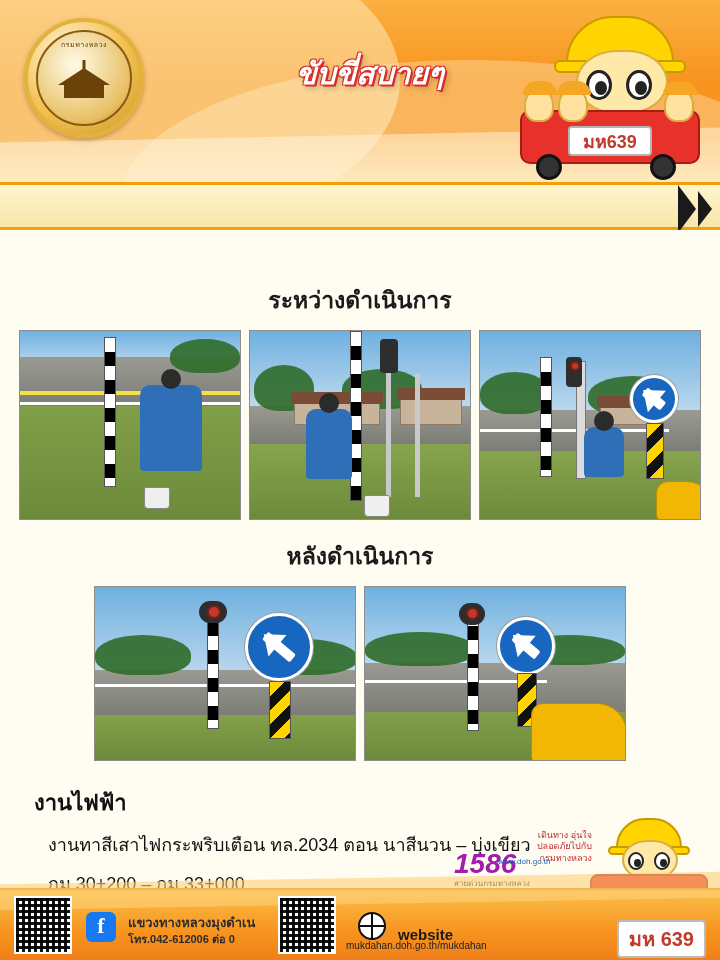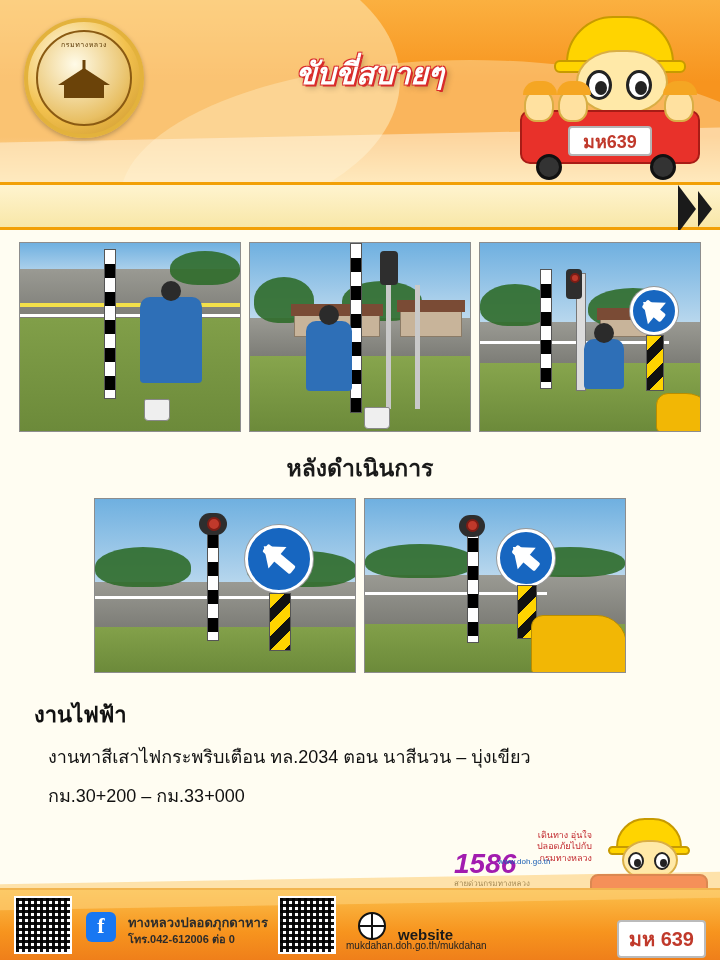--- a/index.html
+++ b/index.html
@@ -465,20 +465,21 @@
     </div>
   </div>
 
   <div class="left-stripe"></div>
   <div class="right-stripe"></div>
 
   <div class="date-tag">วันที่ 28 ตุลาคม 2562</div>
 
   <div class="body-area">
 
+    <div class="section-title" style="margin-top:52px;">ระหว่างดำเนินการ</div>
 
     <div class="row" style="margin-top:12px;">
 
       <div class="photo" style="width:222px;height:190px;">
         <div class="ph-sky" style="height:18%;"></div>
         <div class="ph-grass" style="height:86%;"></div>
         <div class="ph-road" style="height:26%;bottom:auto;top:14%;"></div>
         <div class="ph-line" style="left:0;top:32%;width:100%;background:#f3e04a;"></div>
         <div class="ph-line" style="left:0;top:38%;width:100%;background:#ffffff;height:3px;"></div>
         <div class="ph-pole" style="left:84px;top:6px;height:150px;"></div>
@@ -600,21 +601,21 @@
     <div class="car"></div>
   </div>
 
   <div class="footer">
     <div class="wave"></div>
 
     <div class="qr" style="left:14px; top:6px;"></div>
 
     <div class="fb-icon" style="left:86px; top:22px;">f</div>
 
-    <div class="footer-text" style="left:128px; top:22px; font-size:13px;">ทางหลวงปลอดภุกดาหาร</div>
+    <div class="footer-text" style="left:128px; top:22px; font-size:13px;">แขวงทางหลวงมุงดำเน</div>
     <div class="footer-text" style="left:128px; top:40px;">โทร.042-612006 ต่อ 0</div>
 
     <div class="qr" style="left:278px; top:6px;"></div>
 
     <div class="globe-icon" style="left:358px; top:22px;"></div>
     <div class="footer-web" style="left:398px; top:24px;margin-top:12px;">website</div>
     <div class="footer-url" style="left:346px; top:50px;">mukdahan.doh.go.th/mukdahan</div>
 
     <div class="plate-bottom">มห 639</div>
   </div>

